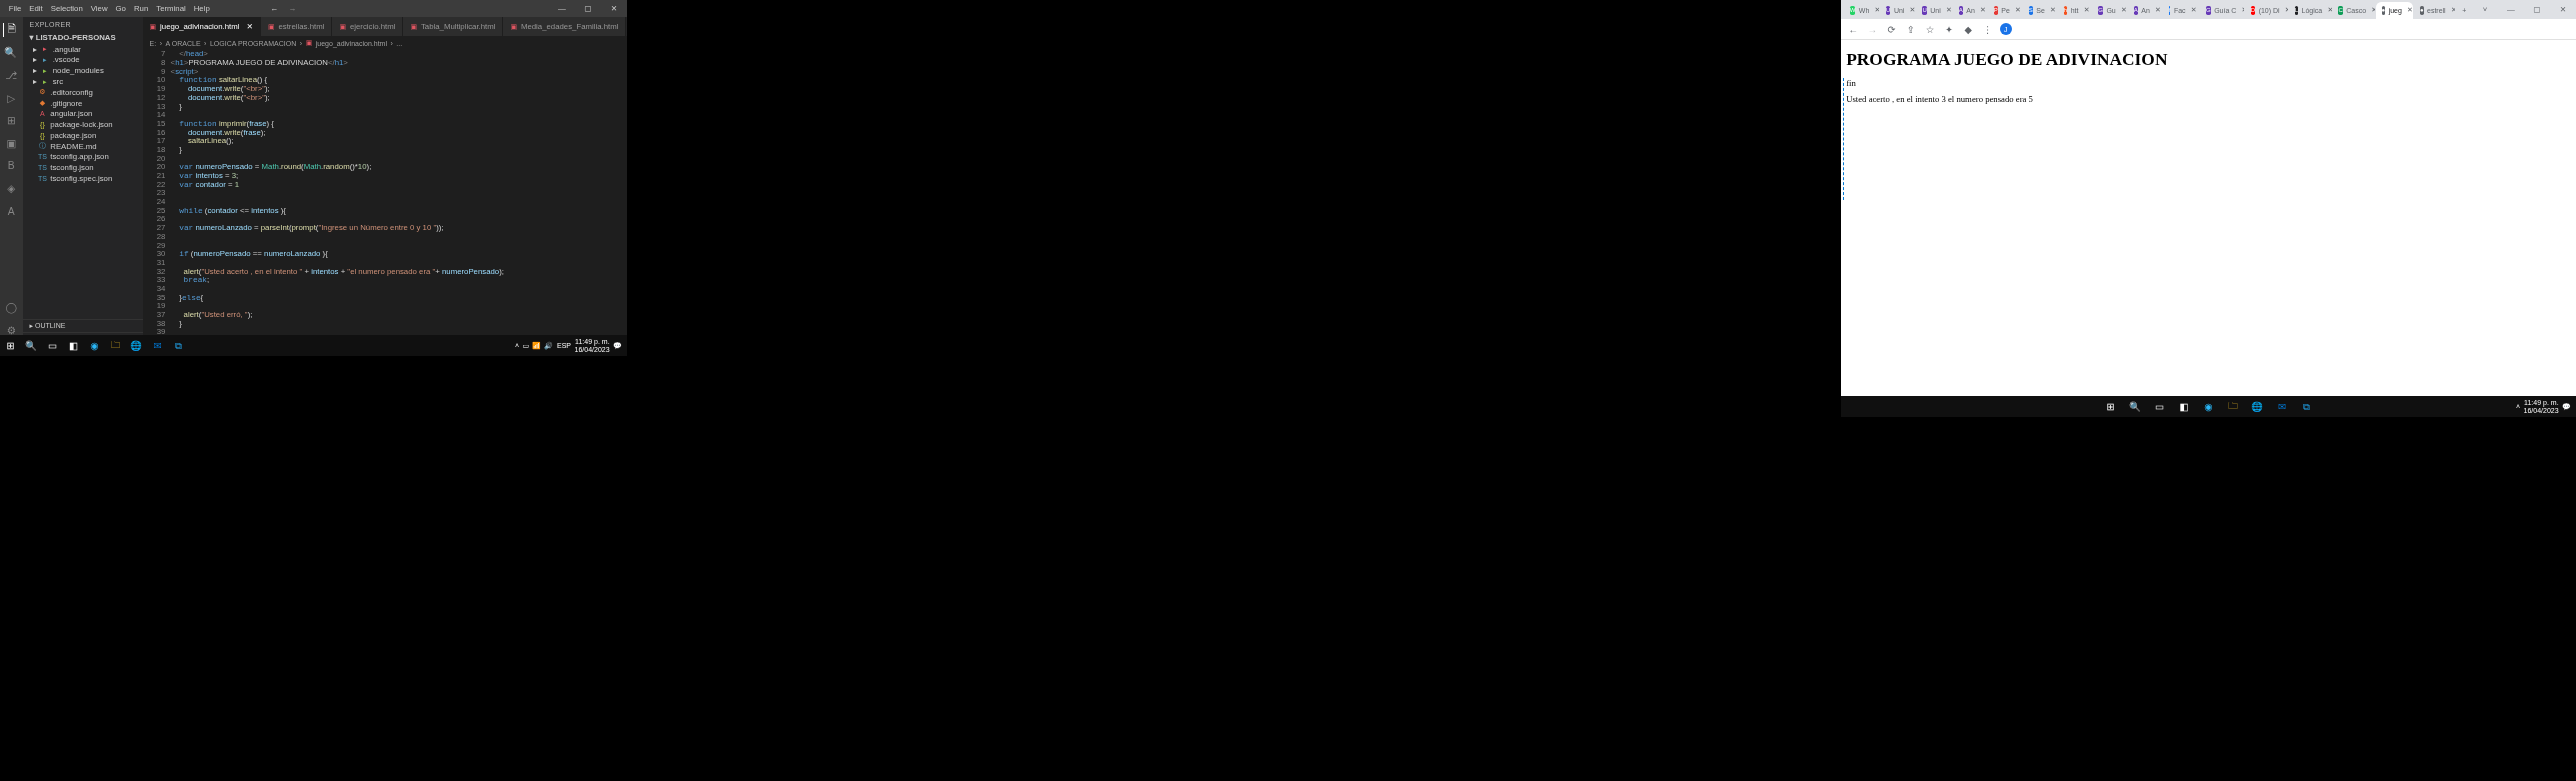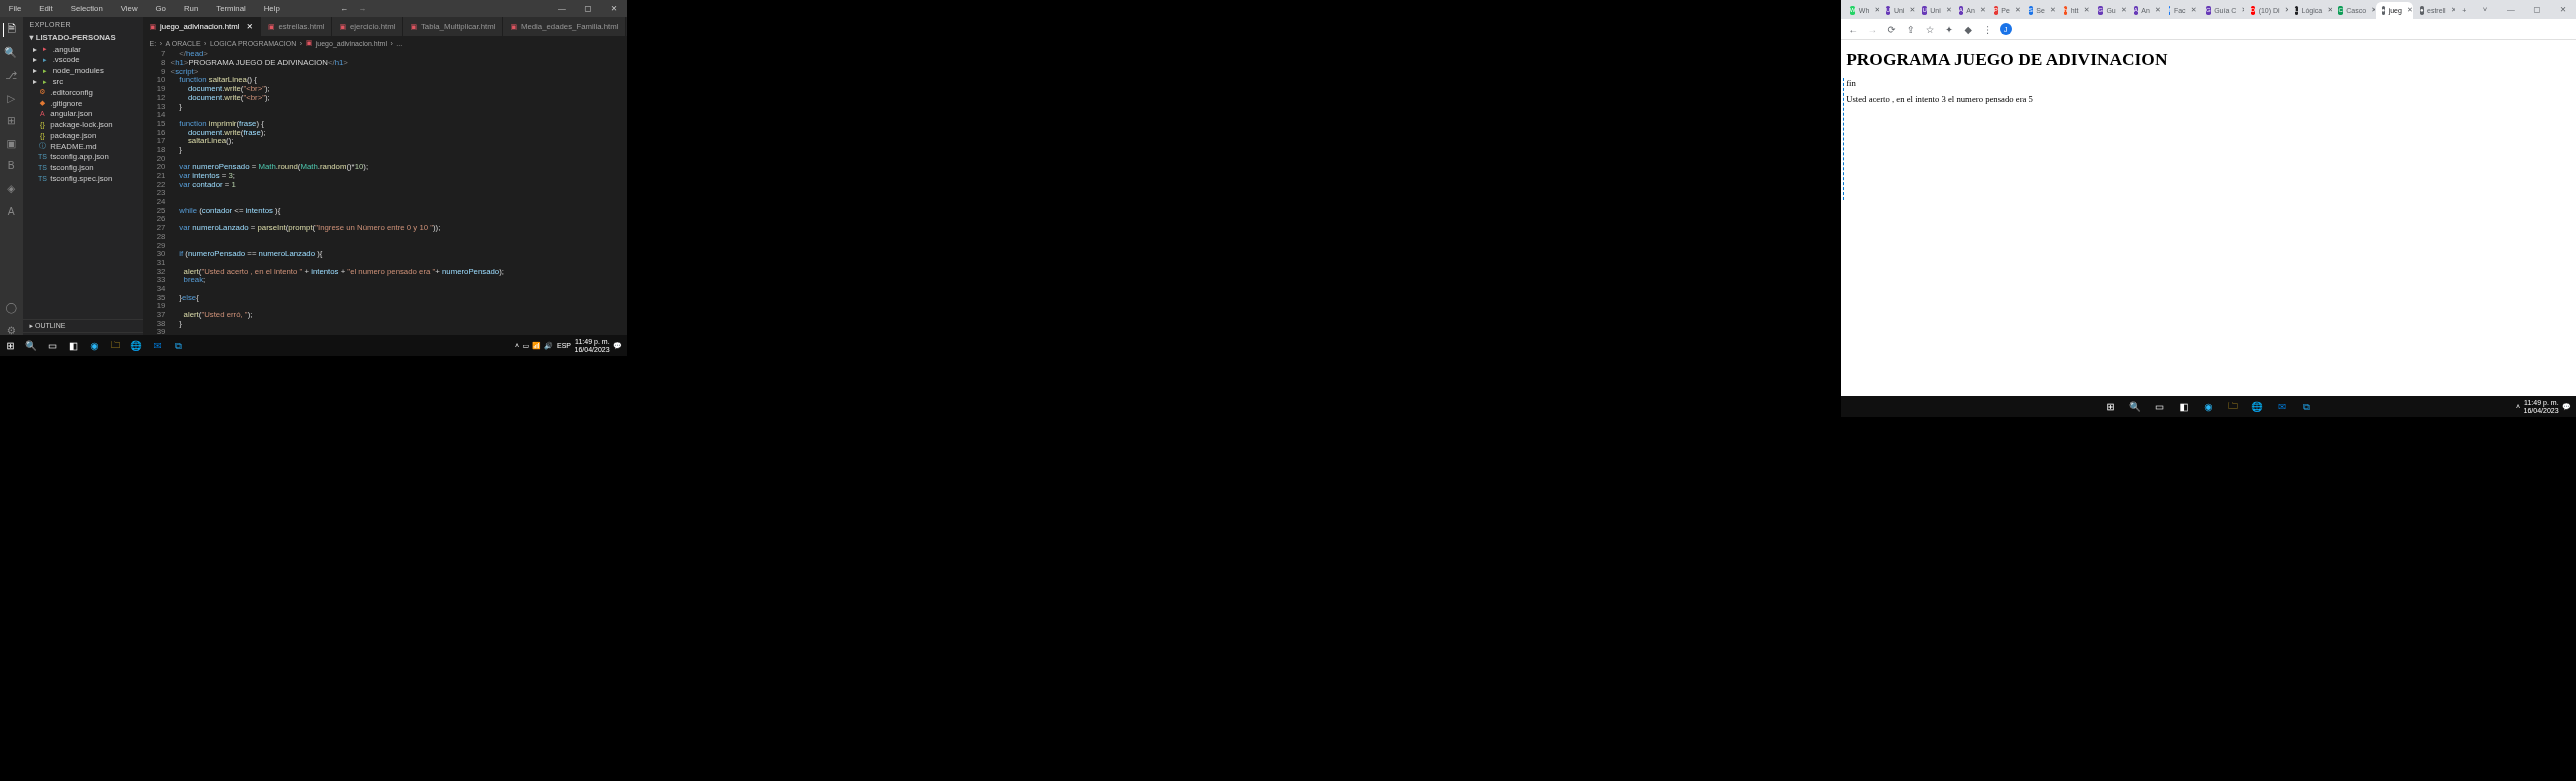--- a/index.html
+++ b/index.html
@@ -1,21 +1,21 @@
 <!DOCTYPE html>
 <html style="font-size:14px"><head>
 <meta charset="utf-8">
 <style>
 * { margin:0; padding:0; box-sizing:border-box; font-family:'Segoe UI',Arial,sans-serif; }
 body { width:2576px; height:782px; background:#000; display:flex; overflow:hidden; }
 .left-monitor { width:627px; height:356px; background:#1e1e1e; display:flex; flex-direction:column; position:relative; }
 .right-monitor { width:735px; height:417px; margin-left:auto; background:#fff; display:flex; flex-direction:column; position:relative; }
 
 .vsc-title { height:17.4px; background:#3c3c3c; display:flex; align-items:center; font-size:7.8px; color:#ccc; }
-.vsc-menu { display:flex; gap:11px; padding:0 5.2px; }
+.vsc-menu { display:flex; gap:1px; padding:0 5.2px; }
 .vsc-menu span { padding:1.7px 3.5px; cursor:default; }
 .vsc-wincontrols { margin-left:auto; display:flex; }
 .wc { width:26px; height:17.4px; display:flex; align-items:center; justify-content:center; color:#ccc; font-size:7.8px; }
 .vsc-body { flex:1; display:flex; overflow:hidden; }
 .activity-bar { width:22.6px; background:#333; display:flex; flex-direction:column; align-items:center; padding-top:5.2px; gap:8.7px; }
 .act-icon { width:14px; height:14px; color:#858585; font-size:10.4px; display:flex; align-items:center; justify-content:center; }
 .act-icon.active { color:#fff; border-left:1.7px solid #fff; margin-left:-1.7px; padding-left:1.7px; }
 .act-bottom { margin-top:auto; margin-bottom:7px; display:flex; flex-direction:column; gap:8.7px; }
 .sidebar { width:120px; background:#252526; color:#ccc; font-size:7.8px; display:flex; flex-direction:column; }
 .sb-title { padding:3.5px 7px; font-size:7px; color:#bbb; letter-spacing:0.4px; }
@@ -31,21 +31,21 @@
 .ed-tab { display:flex; align-items:center; gap:3.5px; padding:0 7px; font-size:7.8px; color:#969696; background:#2d2d2d; border-right:0.9px solid #1e1e1e; cursor:pointer; white-space:nowrap; }
 .ed-tab.active { background:#1e1e1e; color:#fff; }
 .ed-tab .dot { width:7px; height:7px; color:#e05561; font-size:7px; }
 .tab-actions { margin-left:auto; display:flex; align-items:center; gap:3.5px; padding:0 5.2px; color:#ccc; font-size:8.7px; }
 .breadcrumb { height:14px; display:flex; align-items:center; font-size:7px; color:#a0a0a0; padding:0 7px; gap:3.5px; }
 .code { flex:1; display:flex; font-family:Consolas,monospace; font-size:7.8px; overflow:hidden; }
 .gutter { width:28px; text-align:right; color:#858585; padding-right:5.2px; line-height:8.7px; }
 .gutter div { height:8.7px; }
 .lines { flex:1; color:#d4d4d4; line-height:8.7px; white-space:pre; }
 .lines div { height:8.7px; }
-.tk-tag { color:#808080; } .tk-el { color:#569cd6;text-align:center; } .tk-kw { color:#569cd6; } .tk-fn { color:#dcdcaa; } .tk-str { color:#ce9178; } .tk-num { color:#b5cea8; } .tk-var { color:#9cdcfe; } .tk-cls { color:#4ec9b0; }
+.tk-tag { color:#808080; } .tk-el { color:#569cd6;text-align:center; } .tk-kw { color:#569cd6;font-family:Liberation Mono, monospace; } .tk-fn { color:#dcdcaa; } .tk-str { color:#ce9178; } .tk-num { color:#b5cea8; } .tk-var { color:#9cdcfe; } .tk-cls { color:#4ec9b0; }
 .status-bar { height:12px; background:#007acc; display:flex; align-items:center; font-size:7px; color:#fff; padding:0 3.5px; gap:7px; }
 .status-bar .seg { display:flex; align-items:center; gap:3.5px; }
 .status-right { margin-left:auto; display:flex; gap:7px; }
 .taskbarL { position:absolute; bottom:0; left:0; right:0; height:21px; background:#101010; display:flex; align-items:center; }
 .tb-icon { width:21px; height:21px; display:flex; align-items:center; justify-content:center; color:#fff; font-size:9.6px; }
 .tb-right { margin-left:auto; display:flex; align-items:center; color:#fff; font-size:7px; gap:3.5px; padding-right:5.2px; }
 
 .chrome-top { background:#dfe1e5; }
 .chrome-tabs { height:19px; display:flex; align-items:flex-end; padding-left:3.5px; gap:1.7px; background:#dfe1e5; overflow:hidden; }
 .ctab { height:17.4px; display:flex; align-items:center; gap:3.5px; padding:0 5.2px; font-size:7px; color:#5f6368; border-radius:5.2px 5.2px 0 0; cursor:pointer; max-width:49px; overflow:hidden; white-space:nowrap; }

